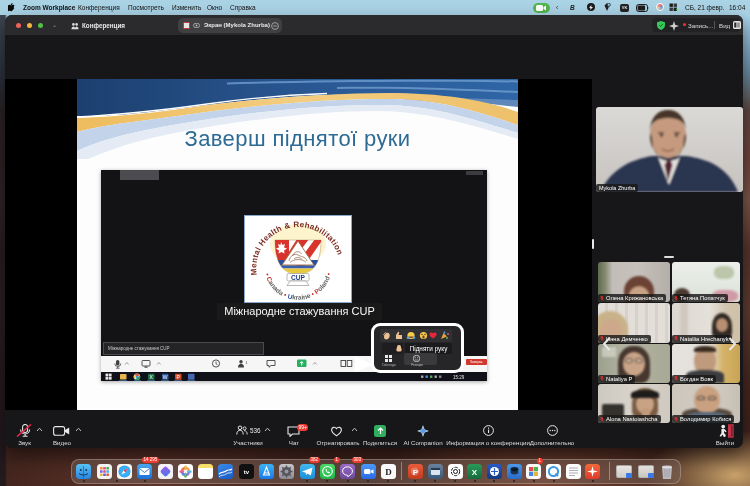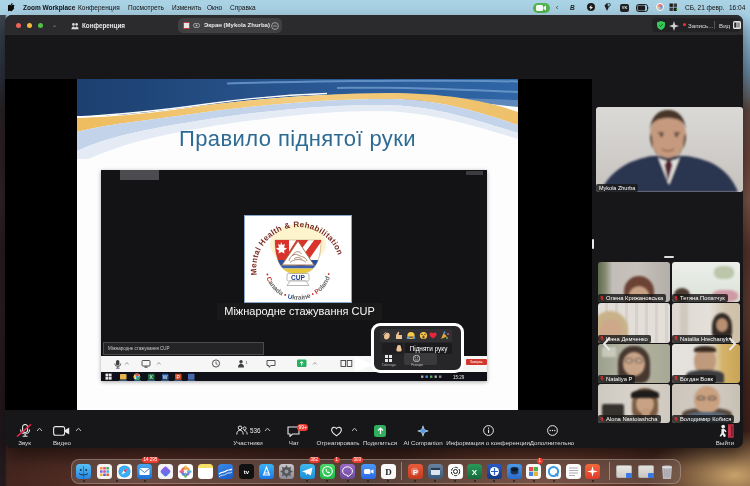--- a/index.html
+++ b/index.html
@@ -166,21 +166,21 @@
         <path d="M150 5.5 C250 3 330 2 441 3.5 L441 1.5 C330 0 250 1 150 3.5 Z" fill="#6e9ed0" opacity="0.8"></path>
           <path d="M260 10 C330 9 390 12 441 14 L441 12 C390 10 330 7 260 8 Z" fill="#7aa6d6" opacity="0.7"></path>
 
         <path d="M0 39 C30 38 60 36 110 29 C180 19 250 14.5 310 14 C370 14 410 22 441 33 L441 46 C400 32 360 20 310 20 C255 20 185 25 115 35 C65 42 30 45 0 53 Z" fill="url(#gold)"></path>
 
         <path d="M0 38 C40 36 80 32 130 25 C180 18 220 15.5 250 14.5" fill="none" stroke="#fff" stroke-width="1.3"></path>
 
         <path d="M0 53 C30 45 65 42 115 35 C185 25 255 20 310 20 C360 20 400 32 441 46 L441 54 C395 40 355 26 305 26 C250 26 190 31 120 42 C70 50 30 58 0 72 Z" fill="#c3d3ea"></path>
         <path d="M0 72 C30 58 70 50 120 42 C190 31 250 26 305 26 C355 26 395 40 441 54 L441 60 C395 46 350 32 300 32 C250 32 190 38 125 49 C75 57 35 68 0 85 Z" fill="#e4ebf5"></path>
       </svg>
-      <div id="slidetitle" class="abs">Правило піднятої руки</div>
+      <div id="slidetitle" class="abs">Заверш піднятої руки</div>
 
       <div id="emb" class="abs">
         <div class="abs" style="left:19px;top:0;width:39px;height:10px;background:#4c4c50;"></div>
         <div class="abs" style="left:365px;top:1px;width:17px;height:4px;background:#3c3c40;"></div>
 
         <div class="abs" style="left:143px;top:45px;width:108px;height:88px;background:#fff;border:1px solid #8aa8cc;"></div>
         <svg class="abs" style="left:144px;top:46px" width="106" height="86" viewBox="0 0 106 86">
           <defs>
             <path id="arcT" d="M12 60 A42 41 0 1 1 94 62"></path>
             <path id="arcB" d="M20 58 A34 34 0 0 0 86 58"></path>

